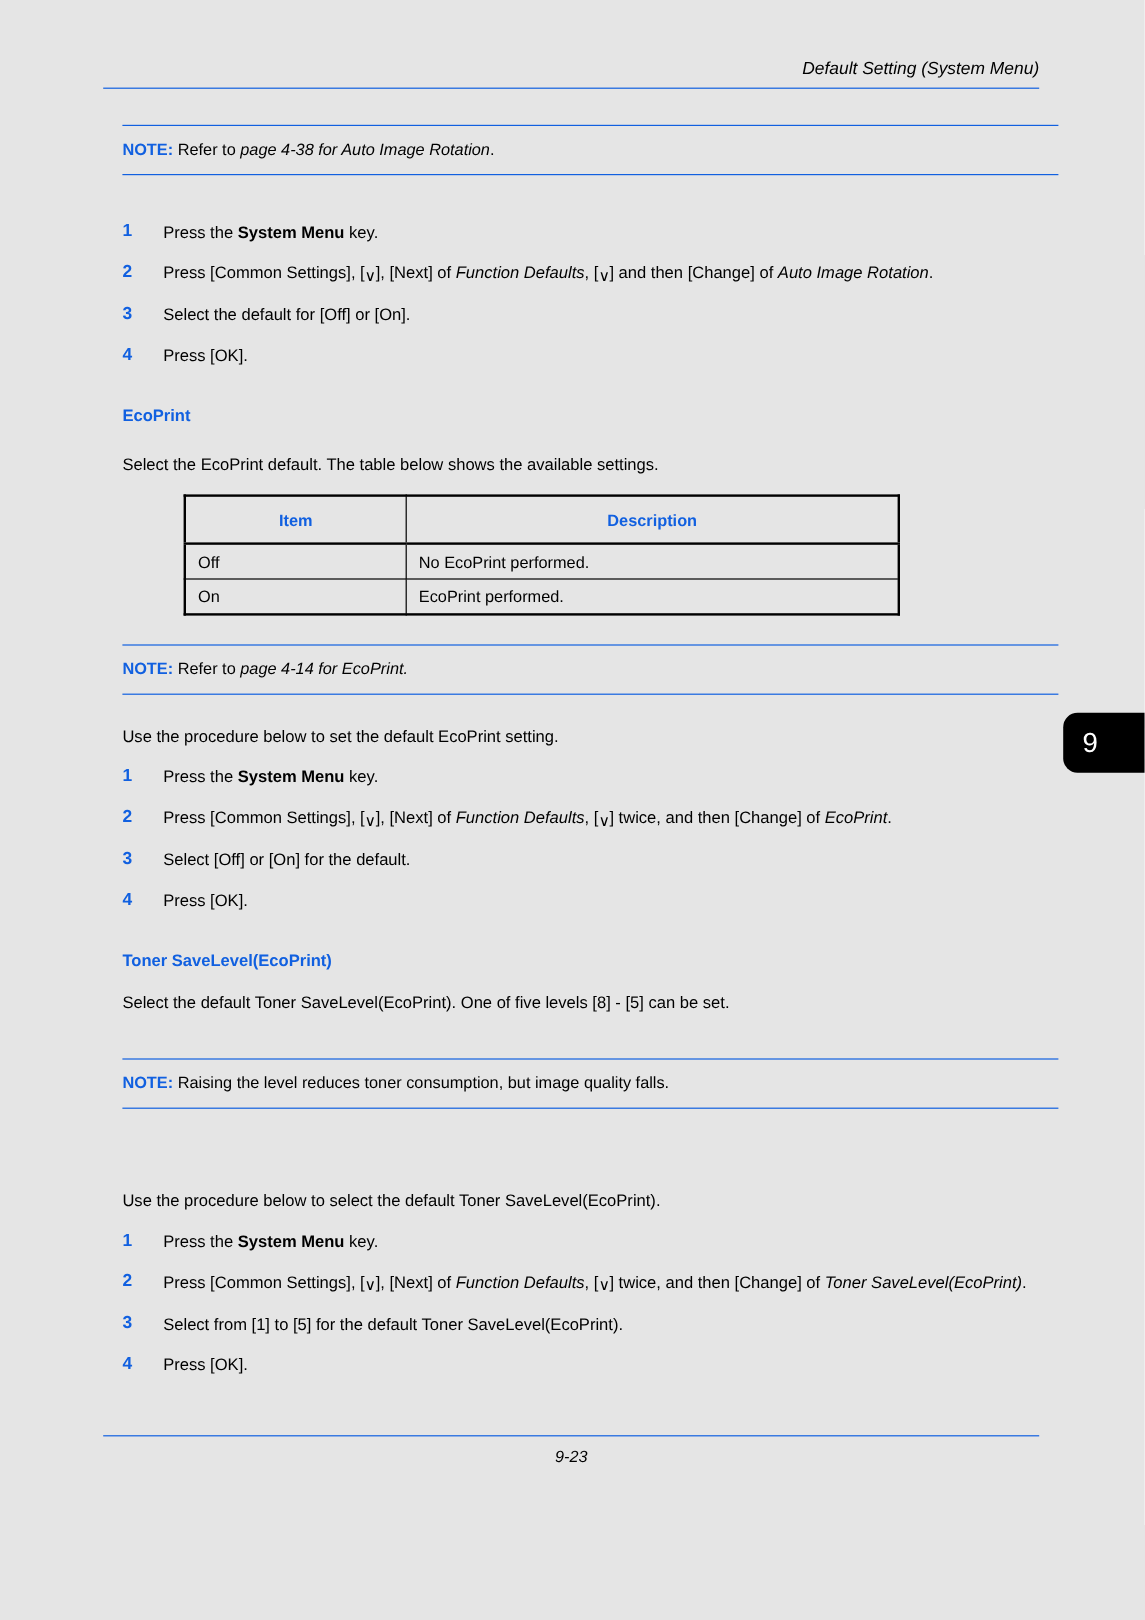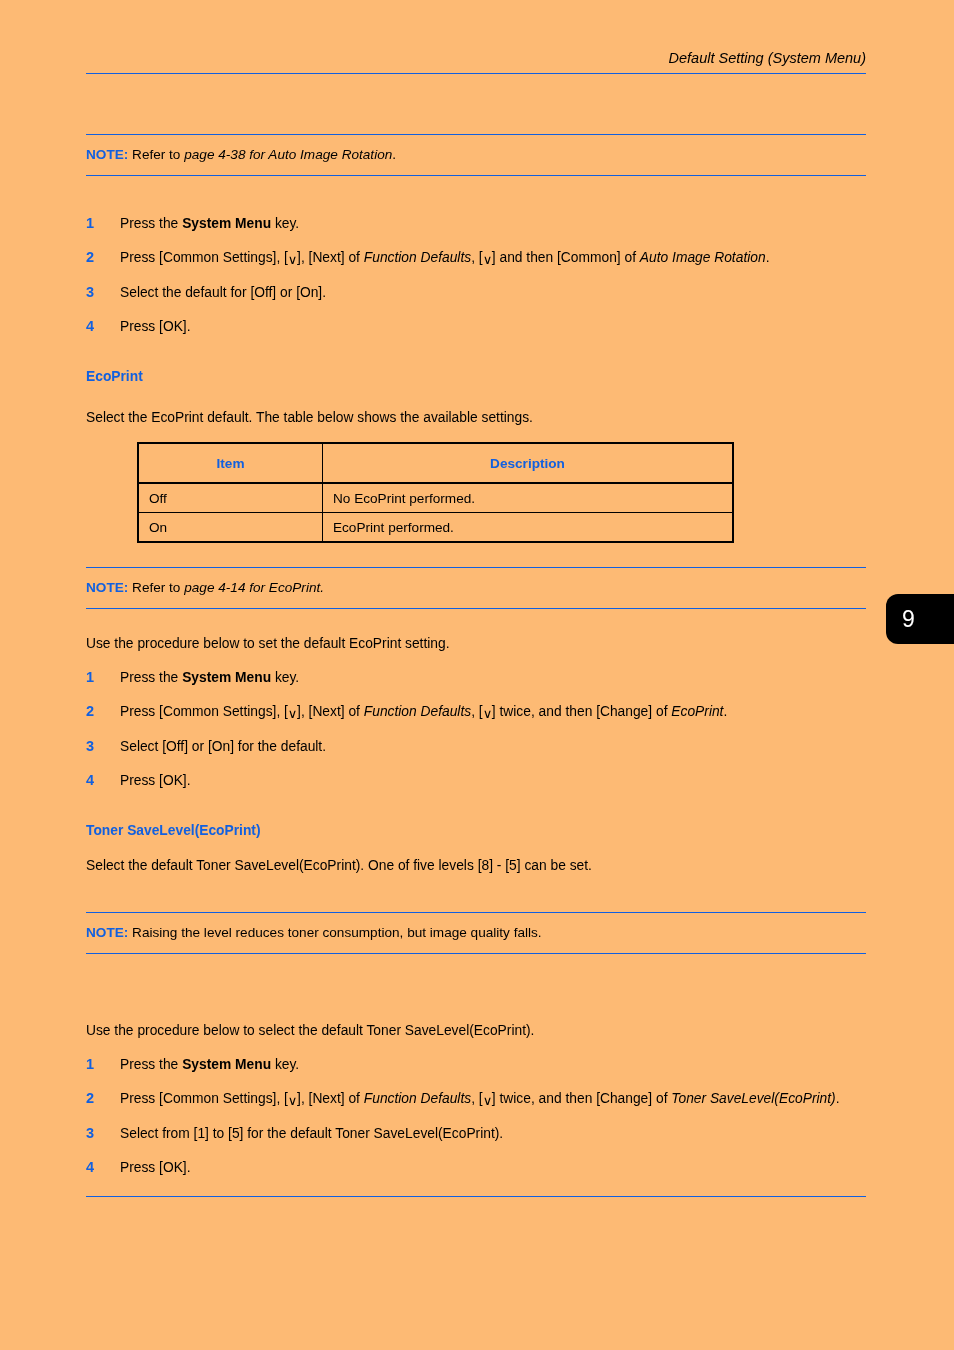--- a/index.html
+++ b/index.html
@@ -9,21 +9,21 @@
   }
   body {
     font-family: "Liberation Sans", sans-serif;
     color: #000000;
   }
   .page {
     position: relative;
     width: 954px;
     height: 1350px;
     margin: 0 auto;
-    background: #fdba74;
+    background: #e5e5e5;
     overflow: hidden;
   }
 
   
   .header {
     position: absolute;
     left: 86px;
     top: 48px;
     width: 780px;
   }
@@ -37,24 +37,23 @@
   }
   .header-rule {
     margin-top: 5px;
     border-top: 1.6px solid #1160E0;
     width: 100%;
   }
 
   
   .content {
     position: absolute;
-    left: 86px;
+    left: 102px;
     top: 104px;
     width: 780px;
-    margin-top: 30px;
   }
 
   
   .callout {
     border-top: 1.6px solid #1160E0;
     border-bottom: 1.6px solid #1160E0;
     padding: 9px 0 10px 0;
     font-size: 13.6px;
     line-height: 21px;
   }
@@ -211,21 +210,21 @@
 
     <div class="steps">
 
       <div class="step">
         <div class="step-num">1</div>
         <div class="step-txt"><span>Press the </span><b>System Menu</b><span> key.</span></div>
       </div>
 
       <div class="step">
         <div class="step-num">2</div>
-        <div class="step-txt"><span>Press [Common Settings], [</span><span class="chev">∨</span><span>], [Next] of </span><i>Function Defaults</i><span>, [</span><span class="chev">∨</span><span>] and then [Common] of </span><i>Auto Image Rotation</i><span>.</span></div>
+        <div class="step-txt"><span>Press [Common Settings], [</span><span class="chev">∨</span><span>], [Next] of </span><i>Function Defaults</i><span>, [</span><span class="chev">∨</span><span>] and then [Change] of </span><i>Auto Image Rotation</i><span>.</span></div>
       </div>
 
       <div class="step">
         <div class="step-num">3</div>
         <div class="step-txt">Select the default for [Off] or [On].</div>
       </div>
 
       <div class="step">
         <div class="step-num">4</div>
         <div class="step-txt">Press [OK].</div>
@@ -344,15 +343,16 @@
       </div>
 
     </div>
 
   </div>
 
   <div class="chapter-tab">9</div>
 
   <div class="footer">
     <div class="footer-rule"></div>
+    <div class="footer-num">9-23</div>
   </div>
 
 </div>
 
 </body></html>

